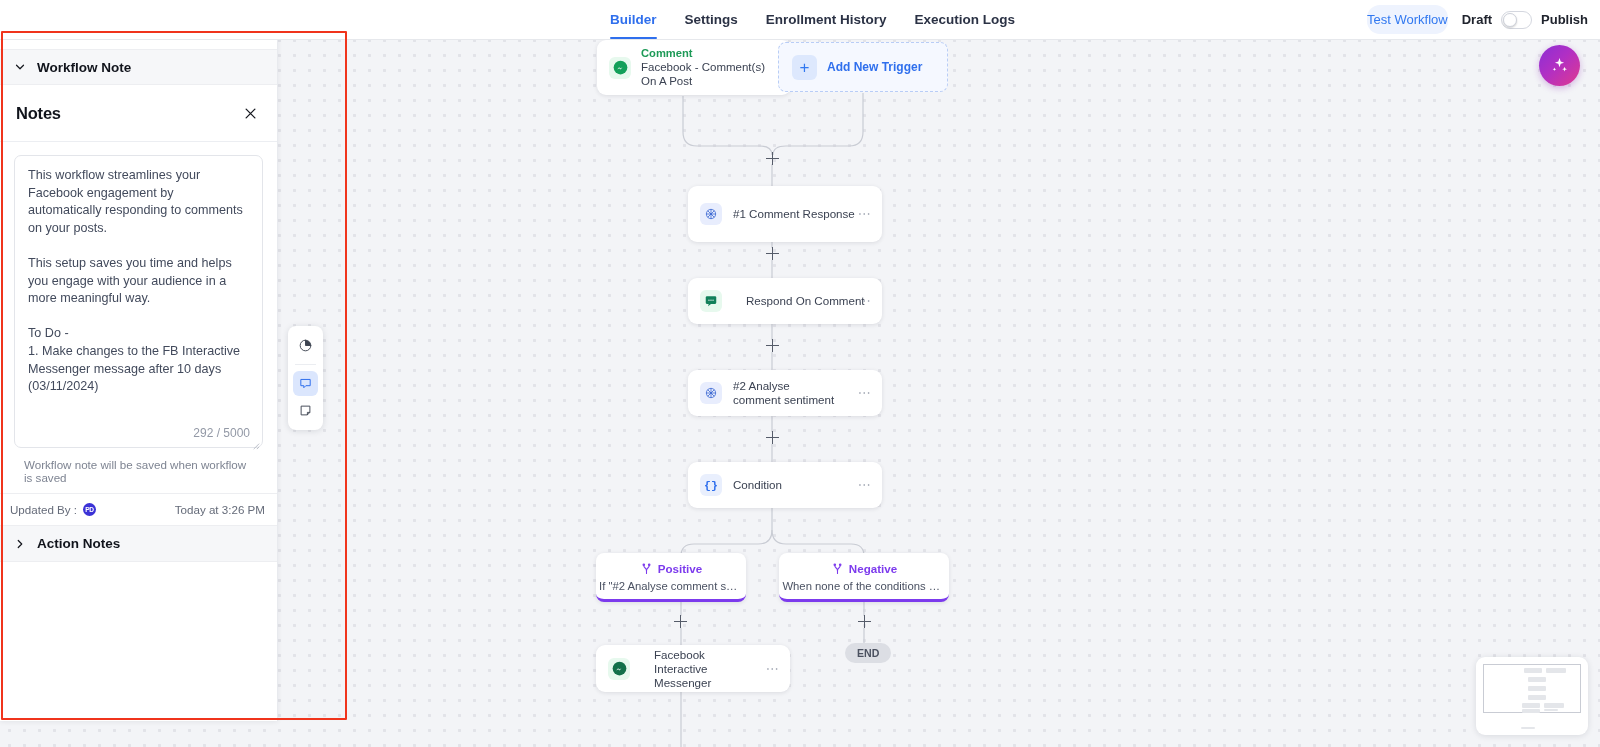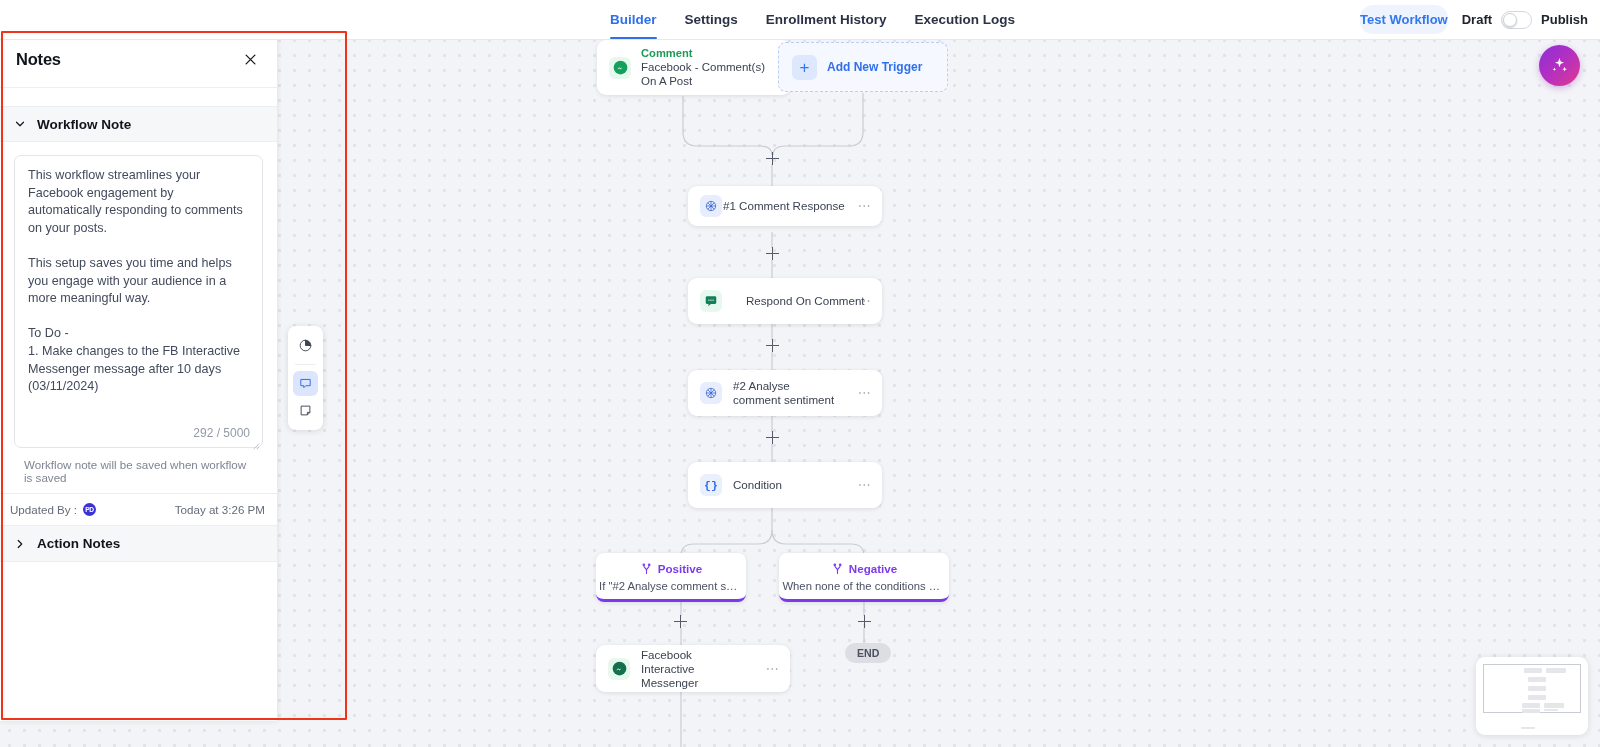--- a/index.html
+++ b/index.html
@@ -31,21 +31,21 @@
     display:flex;align-items:center;padding:0 14px;height:39px;
     font-size:13.5px;font-weight:600;color:#2b3245;cursor:pointer;
     position:relative;white-space:nowrap;
   }
   .tab.active{color:#2f6fed;}
   .tab.active:after{
     content:"";position:absolute;left:14px;right:14px;bottom:0;height:2.5px;background:#2f6fed;border-radius:2px;
   }
   #topright{position:absolute;right:12px;top:0;height:39px;display:flex;align-items:center;gap:14px;}
   #test-workflow{
-    background:#eef3fe;color:#3178f0;font-size:13px;font-weight:700;
+    background:#eef3fe;color:#3178f0;font-size:13px;font-weight:400;
     border:none;border-radius:13px;padding:7px 0;cursor:pointer;
     font-family:"Liberation Sans", sans-serif;
   }
   .toggle-wrap{display:flex;align-items:center;gap:9px;}
   .toggle-label{font-size:13px;font-weight:700;color:#20242e;}
   .switch{
     width:29px;height:16px;border-radius:9px;background:#ffffff;border:1.2px solid #d4d7df;
     position:relative;cursor:pointer;
   }
   .switch .knob{
@@ -271,21 +271,21 @@
     <span class="atlabel">Add New Trigger</span>
   </div>
 
   <div class="plus-node" style="left:766px;top:152px;"></div>
   <div class="plus-node" style="left:766px;top:247px;"></div>
   <div class="plus-node" style="left:766px;top:339px;"></div>
   <div class="plus-node" style="left:766px;top:431px;"></div>
   <div class="plus-node" style="left:674px;top:615px;"></div>
   <div class="plus-node" style="left:858px;top:615px;"></div>
 
-  <div class="node" style="left:688px;top:186px;width:170px;height:32px;padding:4px 12px;gap:1px;">
+  <div class="node" style="left:688px;top:186px;width:170px;height:32px;padding:12px 12px;gap:11px;">
     <div class="node-ico ico-openai">
       <svg width="14" height="14" viewBox="0 0 24 24" fill="none" stroke="#2f5fd0" stroke-width="1.3">
           <circle cx="12" cy="12" r="8"></circle>
           <path d="M12 4v16M4 12h16M6.3 6.3l11.4 11.4M17.7 6.3L6.3 17.7"></path>
         </svg>
     </div>
     <span class="node-label">#1 Comment Response</span>
     <span class="node-dots">⋯</span>
   </div>
 
@@ -341,21 +341,21 @@
           <path d="M12 15c0-4-5-4-5-8"></path>
           <path d="M12 15c0-4 5-4 5-8"></path>
           <circle cx="7" cy="5" r="1.4" fill="#7c3aed"></circle>
           <circle cx="17" cy="5" r="1.4" fill="#7c3aed"></circle>
         </svg>
       <span class="branch-name">Negative</span>
     </div>
     <div class="branch-desc">When none of the conditions are met</div>
   </div>
 
-  <div class="node" style="left:596px;top:645px;width:170px;height:47px;padding:0 12px;gap:11px;">
+  <div class="node" style="left:596px;top:645px;width:170px;height:47px;padding:0 12px;gap:24px;">
     <div class="node-ico ico-green">
       <svg width="15" height="15" viewBox="0 0 24 24">
           <circle cx="12" cy="12" r="11" fill="#13704a"></circle>
           <path d="M6.6 15.1l3.2-3.4 1.9 2 3.4-2-3.1 3.3-1.9-1.9z" fill="#fff"></path>
         </svg>
     </div>
     <span class="node-label" style="max-width:104px;display:inline-block;">Facebook Interactive Messenger</span>
     <span class="node-dots">⋯</span>
   </div>
 
@@ -400,34 +400,34 @@
     </div>
     <div class="mt-btn">
       <svg width="15" height="15" viewBox="0 0 24 24" fill="none" stroke="#3d4350" stroke-width="1.5" stroke-linejoin="round">
           <path d="M5 5h14v10l-4 4H5z"></path>
           <path d="M19 15h-4v4"></path>
         </svg>
     </div>
   </div>
 
   <div id="notes-panel">
+    <div id="wf-accordion">
+      <svg class="chev" viewBox="0 0 24 24" fill="none" stroke="#15181f" stroke-width="2.4" stroke-linecap="round" stroke-linejoin="round">
+          <path d="M5 8.5l7 7 7-7"></path>
+        </svg>
+      <span class="acc-title">Workflow Note</span>
+    </div>
+
     <div id="notes-header">
       <span id="notes-title">Notes</span>
       <span id="notes-close">
         <svg width="15" height="15" viewBox="0 0 24 24" fill="none" stroke="#15181f" stroke-width="2.1" stroke-linecap="round">
             <path d="M5 5l14 14M19 5L5 19"></path>
           </svg>
       </span>
-    </div>
-
-    <div id="wf-accordion">
-      <svg class="chev" viewBox="0 0 24 24" fill="none" stroke="#15181f" stroke-width="2.4" stroke-linecap="round" stroke-linejoin="round">
-          <path d="M5 8.5l7 7 7-7"></path>
-        </svg>
-      <span class="acc-title">Workflow Note</span>
     </div>
 
     <div id="note-body">
       <div id="note-box">
         <p id="note-text">This workflow streamlines your Facebook engagement by automatically responding to comments on your posts.
 
 This setup saves you time and helps you engage with your audience in a more meaningful way.
 
 To Do -
 1. Make changes to the FB Interactive Messenger message after 10 days (03/11/2024)</p>

